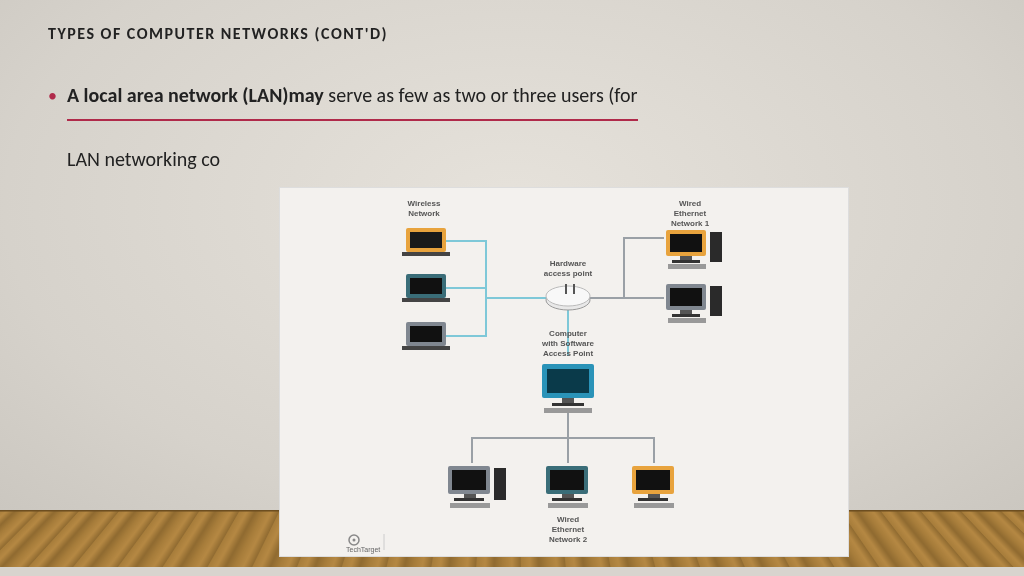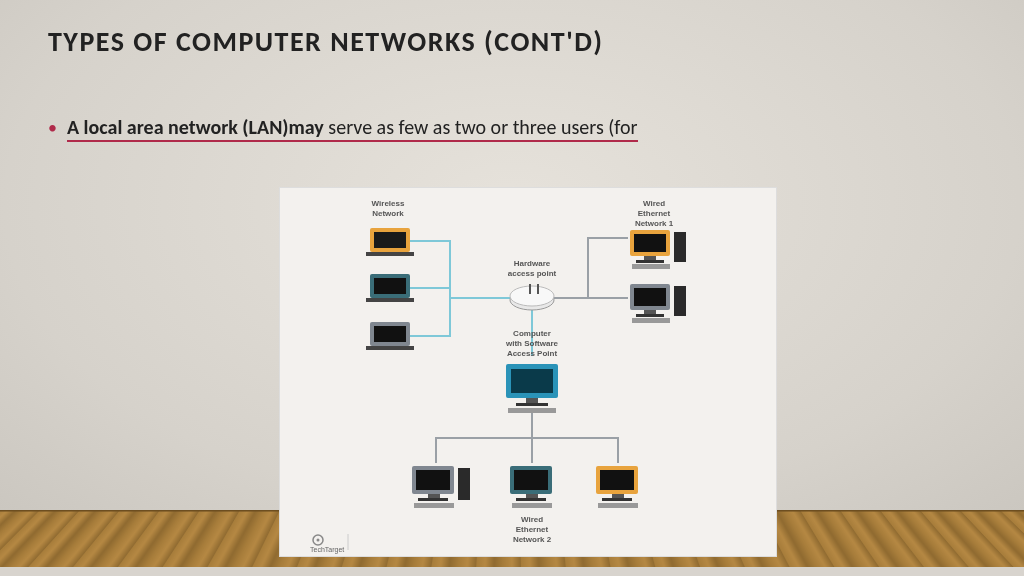--- a/index.html
+++ b/index.html
@@ -28,52 +28,52 @@
     border-top: 2px solid #6d4e20;
     transform: perspective(400px) rotateX(40deg);
     transform-origin: top center;
   }
   .content {
     position: absolute;
     top: 0; left: 0; right: 0; bottom: 0;
     padding: 24px 48px;
   }
   h1.title {
-    font-size: 28px;
+    font-size: 16px;
     font-weight: 700;
     letter-spacing: 1.5px;
     color: #222;
     text-transform: uppercase;
-    margin-bottom: 52px;
+    margin-bottom: 36px;
   }
   .bullet-row {
     display: flex;
     align-items: flex-start;
     gap: 10px;
     font-size: 20px;
     color: #222;
     line-height: 1.6;
   }
   .bullet-dot {
     color: #b02a4a;
     font-size: 18px;
     line-height: 1.9;
   }
   .bullet-text { flex: 1; }
   .bullet-text .first-line {
     display: inline;
     border-bottom: 2px solid #b02a4a;
-    padding-bottom: 1px;
+    padding-bottom: 12px;
   }
   .bold { font-weight: 700; }
   .diagram {
     position: absolute;
     left: 280px;
     top: 188px;
-    width: 496px;
+    width: 568px;
     height: 368px;
     background: #f3f1ee;
     box-shadow: 0 0 0 1px #ddd;
   }
   .diagram svg { width: 100%; height: 100%; display: block; }
   .lbl { font-family: Arial, sans-serif; font-size: 8px; fill: #555; font-weight: 700; }
   .lbl2 { font-family: Arial, sans-serif; font-size: 7px; fill: #666; }
 </style>
 </head>
 <body>
@@ -84,20 +84,21 @@
 <div class="content">
   <h1 class="title">TYPES OF COMPUTER NETWORKS  (CONT'D)</h1>
 
   <div class="bullet-row">
     <span class="bullet-dot">•</span>
     <div class="bullet-text">
       <span class="first-line">
         <span class="bold">A local area network (LAN)may</span><span> serve as few as two or three users (for</span>
       </span><br>
       <br>
+      <span>LAN networking co</span>
     </div>
   </div>
 </div>
 
 <div class="diagram">
   <svg viewBox="0 0 480 368">
 
     <path d="M120 53 L162 53 L162 110 L236 110" stroke="#7ec8d8" stroke-width="2" fill="none"></path>
     <path d="M120 100 L162 100" stroke="#7ec8d8" stroke-width="2" fill="none"></path>
     <path d="M120 148 L162 148 L162 110" stroke="#7ec8d8" stroke-width="2" fill="none"></path>

